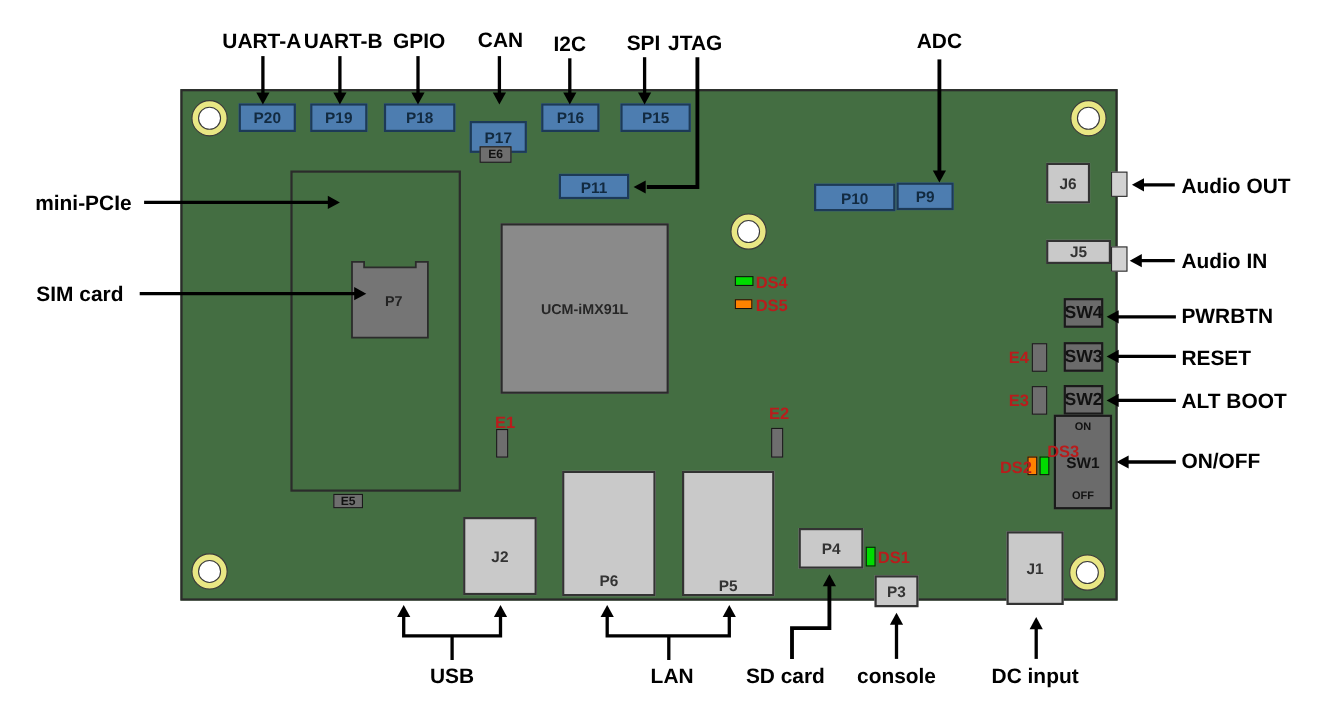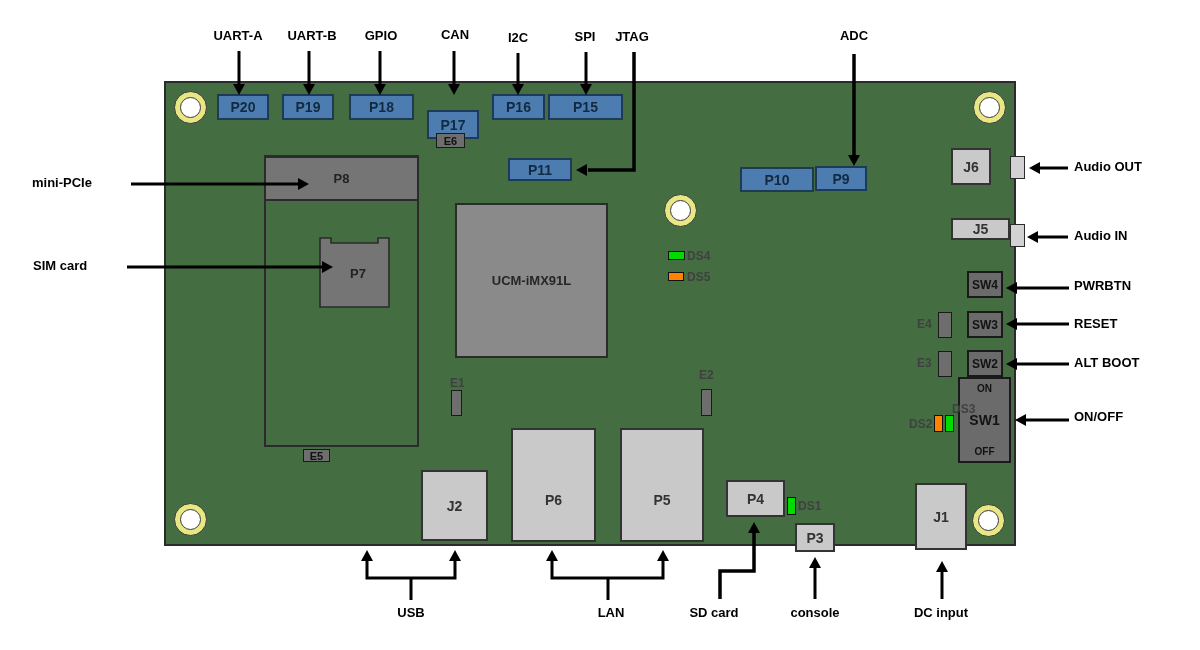--- a/index.html
+++ b/index.html
@@ -2,23 +2,23 @@
 <html><head>
 <meta charset="utf-8">
 <style>
   html,body{margin:0;padding:0;background:#fff}
   .canvas{position:relative;width:1200px;height:650px;background:#fff;font-family:"Liberation Sans",sans-serif;overflow:hidden}
   .box{position:absolute;box-sizing:border-box;display:flex;align-items:center;justify-content:center}
   .blue{background:#4d7db0;border:2px solid #1d3a57;color:#122a40;font-weight:700;font-size:14px}
   .lgray{background:#c9c9c9;border:2px solid #333;color:#333;font-weight:600;font-size:14px}
   .dgray{background:#757575;border:2px solid #2b2b2b;color:#222;font-weight:600;font-size:13px}
   .ebox{background:#6e6e6e;border:1px solid #1a1a1a;color:#111;font-weight:700;font-size:11px}
-  .sw{background:#6b6b6b;border:2px solid #1a1a1a;color:#121212;font-weight:700;font-size:12px}
-  .lab{position:absolute;color:#000;font-weight:700;font-size:13px;white-space:nowrap}
-  .slab{position:absolute;color:#404040;font-weight:700;font-size:12px;white-space:nowrap}
+  .sw{background:#6b6b6b;border:2px solid #1a1a1a;color:#121212;font-weight:700;font-size:16px}
+  .lab{position:absolute;color:#000;font-weight:700;font-size:19px;white-space:nowrap}
+  .slab{position:absolute;color:#b91c1c;font-weight:700;font-size:15px;white-space:nowrap}
   .ctr{transform:translateX(-50%)}
 </style>
 </head>
 <body>
 <div class="canvas">
 
   <div style="position:absolute;left:164px;top:81px;width:852px;height:465px;background:#446e42;border:2px solid #2b2b2b;box-sizing:border-box"></div>
 
   <div class="box" style="left:174px;top:91px;width:33px;height:33px;border-radius:50%;background:#e9e784;border:1.5px solid #3a3a3a">
       <div style="width:19px;height:19px;border-radius:50%;background:#fff;border:1.5px solid #3a3a3a"></div>
@@ -43,31 +43,30 @@
   <div class="box blue" style="left:217px;top:94px;width:52px;height:26px">P20</div>
 
   <div class="box blue" style="left:282px;top:94px;width:52px;height:26px">P19</div>
 
   <div class="box blue" style="left:349px;top:94px;width:65px;height:26px">P18</div>
 
   <div class="box blue" style="left:427px;top:110px;width:52px;height:29px">P17</div>
 
   <div class="box blue" style="left:492px;top:94px;width:53px;height:26px">P16</div>
 
-  <div class="box blue" style="left:548px;top:94px;width:75px;height:26px">P15</div>
+  <div class="box blue" style="left:564px;top:94px;width:64px;height:26px">P15</div>
 
   <div class="box blue" style="left:508px;top:158px;width:64px;height:23px">P11</div>
 
   <div class="box blue" style="left:740px;top:167px;width:74px;height:25px">P10</div>
 
   <div class="box blue" style="left:815px;top:166px;width:52px;height:25px">P9</div>
 
   <div style="position:absolute;left:264px;top:155px;width:155px;height:292px;border:2px solid #2b2b2b;box-sizing:border-box"></div>
 
-  <div class="box dgray" style="left:264px;top:156px;width:155px;height:45px">P8</div>
 
   <svg style="position:absolute;left:319px;top:237px" width="72" height="72">
       <path d="M1 1 H12 V6 H59 V1 H70 V70 H1 Z" fill="#757575" stroke="#2b2b2b" stroke-width="1.6"></path>
       <text x="39" y="41" font-size="13" font-weight="600" fill="#222" text-anchor="middle" font-family="Liberation Sans,sans-serif">P7</text>
     </svg>
 
   <div class="box" style="left:455px;top:203px;width:153px;height:155px;background:#8a8a8a;border:2px solid #2b2b2b;color:#262626;font-weight:600;font-size:13px">UCM-iMX91L</div>
 
   <div class="box ebox" style="left:436px;top:133px;width:29px;height:15px">E6</div>
 
@@ -94,24 +93,24 @@
   <div class="slab" style="left:687px;top:249px">DS4</div>
 
   <div style="position:absolute;left:668px;top:272px;width:16px;height:9px;background:#ff8200;border:1.5px solid #111;box-sizing:border-box"></div>
 
   <div class="slab" style="left:687px;top:270px">DS5</div>
 
 
   <div class="box lgray" style="left:421px;top:470px;width:67px;height:71px">J2</div>
 
   <div class="box lgray" style="left:511px;top:428px;width:85px;height:114px;align-items:flex-start">
-      <span style="margin-top:62px">P6</span>
-    </div>
-
-  <div class="box lgray" style="left:620px;top:428px;width:84px;height:114px;align-items:flex-start">
+      <span style="margin-top:90px">P6</span>
+    </div>
+
+  <div class="box lgray" style="left:620px;top:428px;width:84px;height:114px;align-items:flex-end">
       <span style="margin-top:62px">P5</span>
     </div>
 
   <div class="box lgray" style="left:726px;top:480px;width:59px;height:37px">P4</div>
 
   <div style="position:absolute;left:787px;top:497px;width:9px;height:18px;background:#00dc00;border:1.5px solid #111;box-sizing:border-box"></div>
 
   <div class="slab" style="left:798px;top:499px">DS1</div>
 
   <div class="box lgray" style="left:795px;top:523px;width:40px;height:29px">P3</div>

